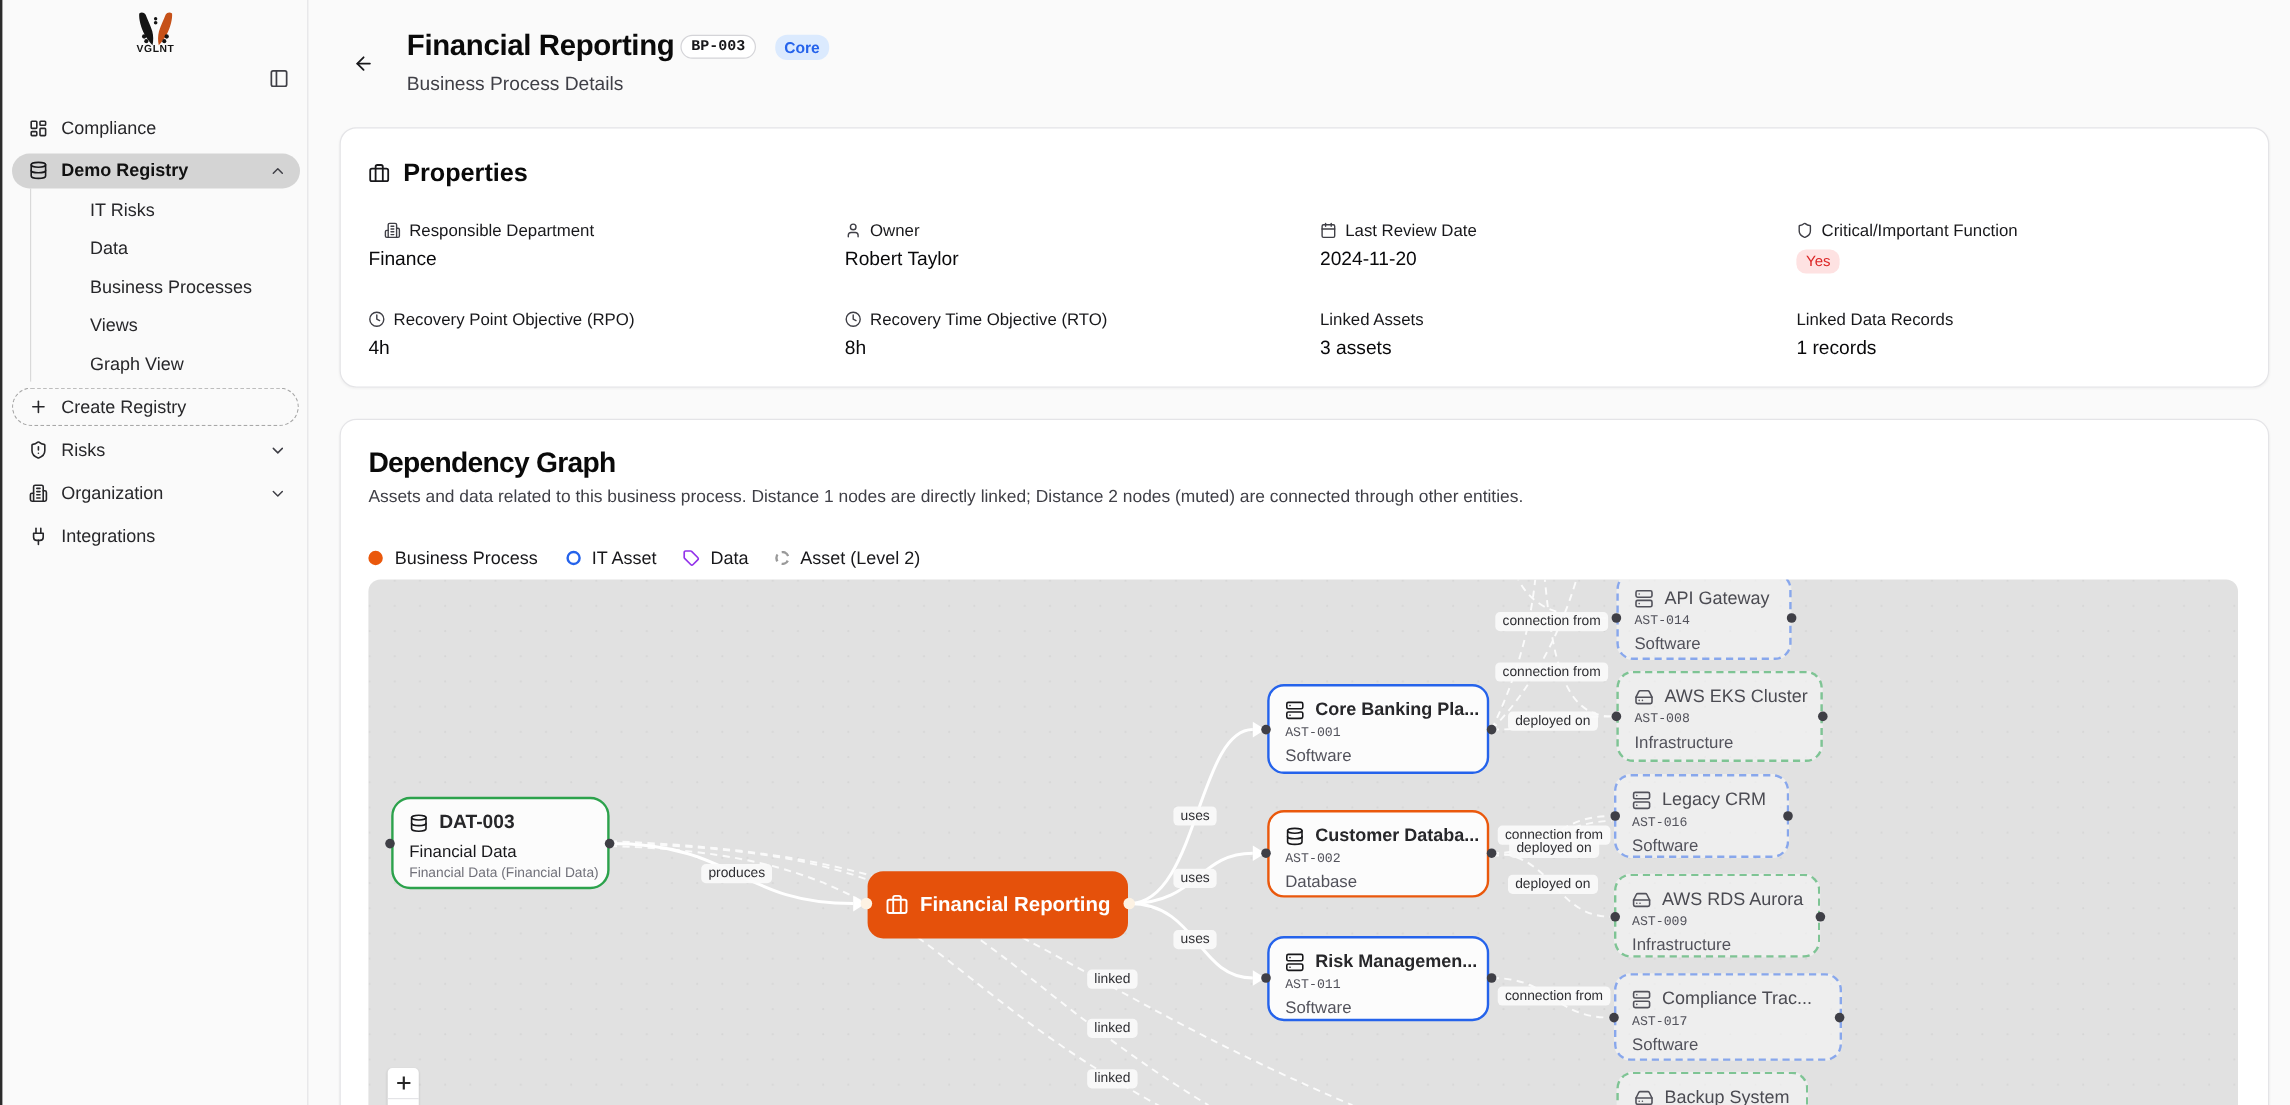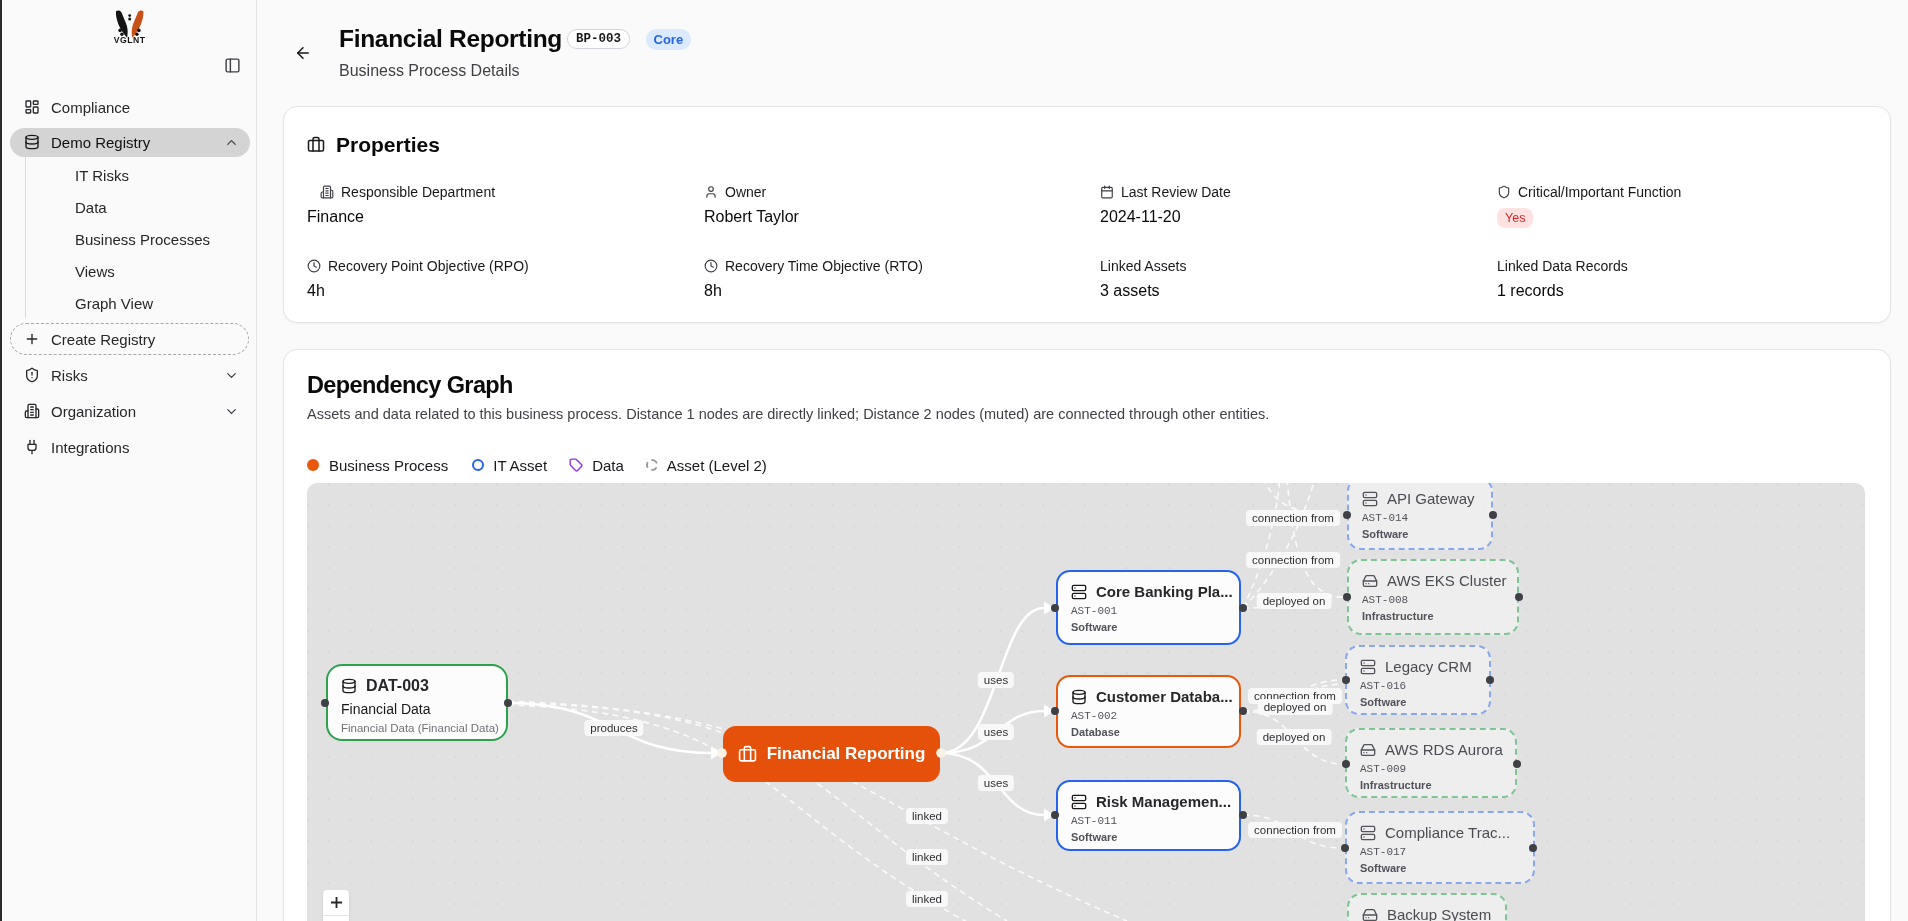--- a/index.html
+++ b/index.html
@@ -43,21 +43,21 @@
 #legend { position:absolute; left:307px; top:458px; height:14px; display:flex; align-items:center; font-size:15px; color:#18181b; }
 
 
 #canvas { position:absolute; left:307px; top:483px; width:1558px; height:438px; background:#e1e1e1; border-radius:10px 10px 0 0; overflow:hidden; }
 #edges { position:absolute; left:0; top:0; }
 .node { position:absolute; border-radius:14px; }
 .n1 { background:#fcfcfc; padding:11px 13px; }
 .nt { display:flex; align-items:center; gap:9px; font-size:15px; font-weight:700; color:#27272a; white-space:nowrap; }
 .nt svg { width:16px; height:16px; flex:0 0 auto; }
 .nid { font-family:"Liberation Mono",monospace; font-size:11px; color:#52525b; margin-top:5px; }
-.ntype { font-size:11px; color:#52525b; margin-top:4px;font-weight:bold; }
+.ntype { font-size:14px; color:#52525b; margin-top:4px; }
 .lvl2 { background:rgba(250,250,250,0.55); padding:11px 13px; }
 .lvl2 .nt { color:#4b4b52; font-weight:400; font-size:15px;}
 .elabel { position:absolute; background:rgba(250,250,250,0.93); color:#2f2f33; font-size:11.5px; font-weight:500; padding:2px 6px; border-radius:4px; transform:translate(-50%,-50%); white-space:nowrap; z-index:3; }
 #zoombtns { position:absolute; left:16px; top:407px; width:26px; background:#fff; border-radius:4px; box-shadow:0 1px 2px rgba(0,0,0,.15); z-index:4; }
 #zoombtns .zb { height:26px; display:flex; align-items:center; justify-content:center; font-size:19px; color:#27272a; border-bottom:1px solid #e4e4e7; }
 </style>
 </head>
 <body>
 <div id="sidebar"></div>
 <div id="winedge"></div>
@@ -83,21 +83,21 @@
     <svg viewBox="0 0 24 24" fill="none" stroke="currentColor" stroke-width="2" stroke-linecap="round" stroke-linejoin="round">
       <rect width="7" height="9" x="3" y="3" rx="1"></rect>
       <rect width="7" height="5" x="14" y="3" rx="1"></rect>
       <rect width="7" height="9" x="14" y="12" rx="1"></rect>
       <rect width="7" height="5" x="3" y="16" rx="1"></rect>
     </svg>
     <span class="t">Compliance</span>
   </div>
 
 <div id="navsel"></div>
-<div class="nav" style="top:126px; font-weight:400;">
+<div class="nav" style="top:126px; font-weight:700;">
     <svg viewBox="0 0 24 24" fill="none" stroke="#18181b" stroke-width="2" stroke-linecap="round" stroke-linejoin="round">
       <ellipse cx="12" cy="5" rx="9" ry="3"></ellipse>
       <path d="M3 5V19A9 3 0 0 0 21 19V5"></path>
       <path d="M3 12A9 3 0 0 0 21 12"></path>
     </svg>
     <span class="t" style="color:#111;">Demo Registry</span>
     <svg class="chev" viewBox="0 0 24 24" fill="none" stroke="#3f3f46" stroke-width="2" stroke-linecap="round" stroke-linejoin="round">
       <path d="m18 15-6-6-6 6"></path>
     </svg>
   </div>

